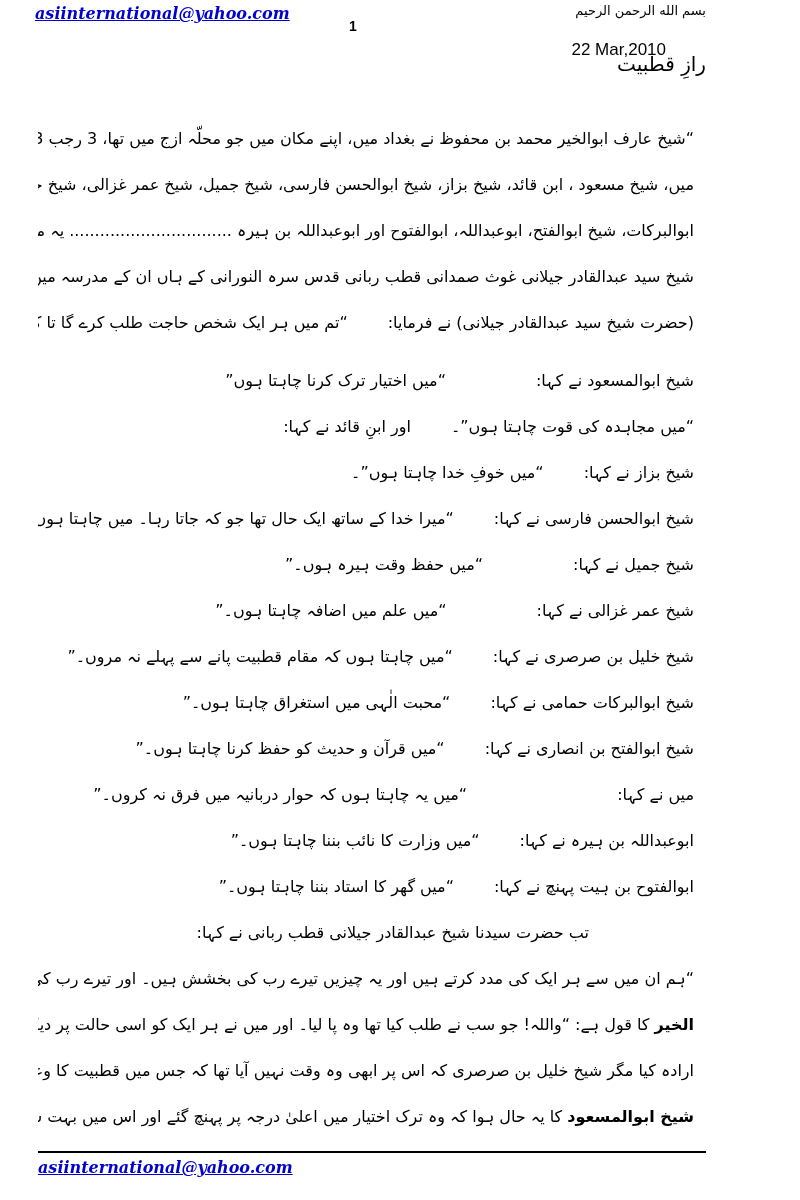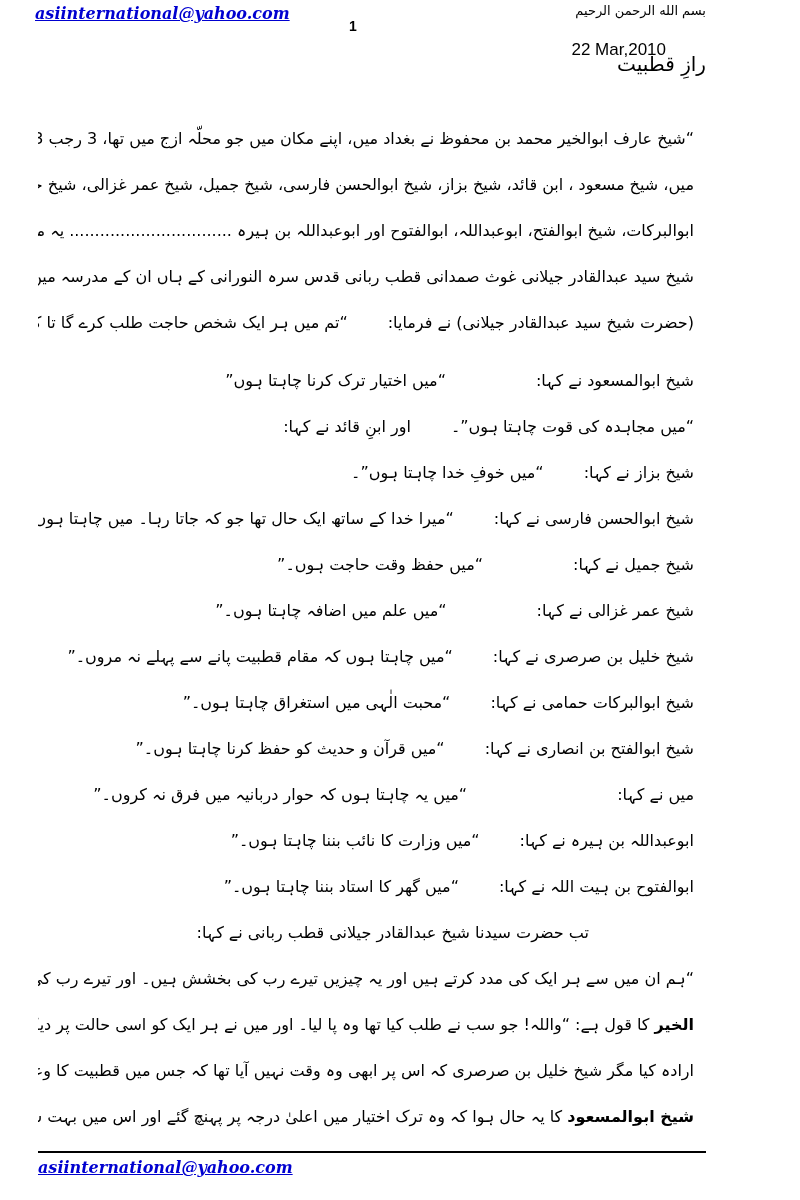--- a/index.html
+++ b/index.html
@@ -123,21 +123,21 @@
       <div class="dlg">
         <span>شیخ بزاز نے کہا:</span>
         <span>“میں خوفِ خدا چاہتا ہوں”۔</span>
       </div>
       <div class="dlg">
         <span>شیخ ابوالحسن فارسی نے کہا:</span>
         <span>“میرا خدا کے ساتھ ایک حال تھا جو کہ جاتا رہا۔ میں چاہتا ہوں کہ پھر لوٹ آئے۔”</span>
       </div>
       <div class="dlg wide">
         <span>شیخ جمیل نے کہا:</span>
-        <span>“میں حفظ وقت حاجت ہوں۔”</span>
+        <span>“میں حفظ وقت ہیرہ ہوں۔”</span>
       </div>
       <div class="dlg wide">
         <span>شیخ عمر غزالی نے کہا:</span>
         <span>“میں علم میں اضافہ چاہتا ہوں۔”</span>
       </div>
       <div class="dlg">
         <span>شیخ خلیل بن صرصری نے کہا:</span>
         <span>“میں چاہتا ہوں کہ مقام قطبیت پانے سے پہلے نہ مروں۔”</span>
       </div>
       <div class="dlg">
@@ -150,21 +150,21 @@
       </div>
       <div class="dlg xwide">
         <span>میں نے کہا:</span>
         <span>“میں یہ چاہتا ہوں کہ حوار دربانیہ میں فرق نہ کروں۔”</span>
       </div>
       <div class="dlg">
         <span>ابوعبداللہ بن ہیرہ نے کہا:</span>
         <span>“میں وزارت کا نائب بننا چاہتا ہوں۔”</span>
       </div>
       <div class="dlg">
-        <span>ابوالفتوح بن ہیت اللہ نے کہا:</span>
+        <span>ابوالفتوح بن ہیت پہنچ نے کہا:</span>
         <span>“میں گھر کا استاد بننا چاہتا ہوں۔”</span>
       </div>
     </div>
 
     <div class="line narration">تب حضرت سیدنا شیخ عبدالقادر جیلانی قطب ربانی نے کہا:</div>
     <div class="line">“ہم ان میں سے ہر ایک کی مدد کرتے ہیں اور یہ چیزیں تیرے رب کی بخشش ہیں۔ اور تیرے رب کی بخشش ممنوعہ نہیں ہے۔”</div>
 
     <div class="line">
       <span class="lead-bold">الخیر</span><span> کا قول ہے: “واللہ! جو سب نے طلب کیا تھا وہ پا لیا۔ اور میں نے ہر ایک کو اسی حالت پر دیکھا۔ اس نے جس کا</span>
     </div>

